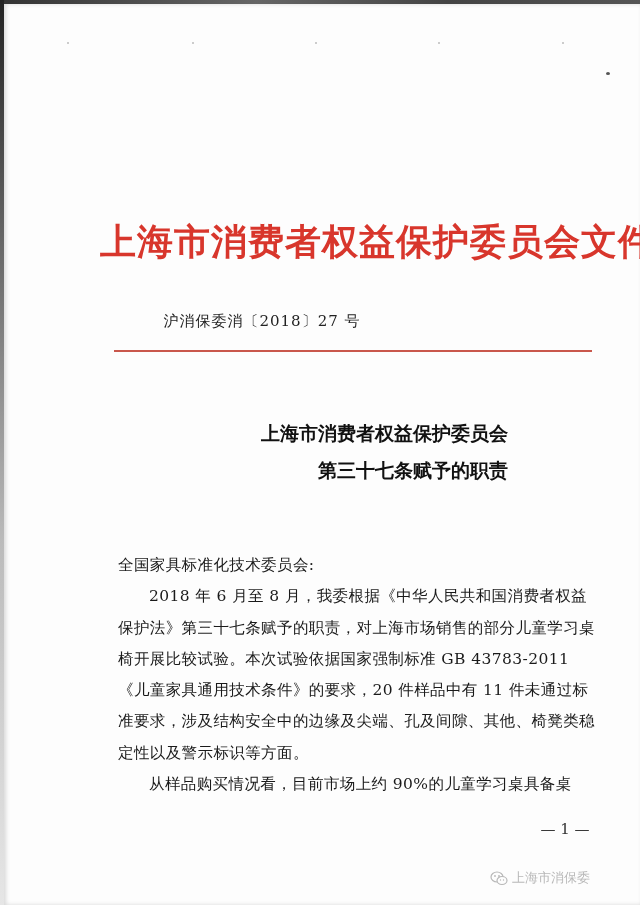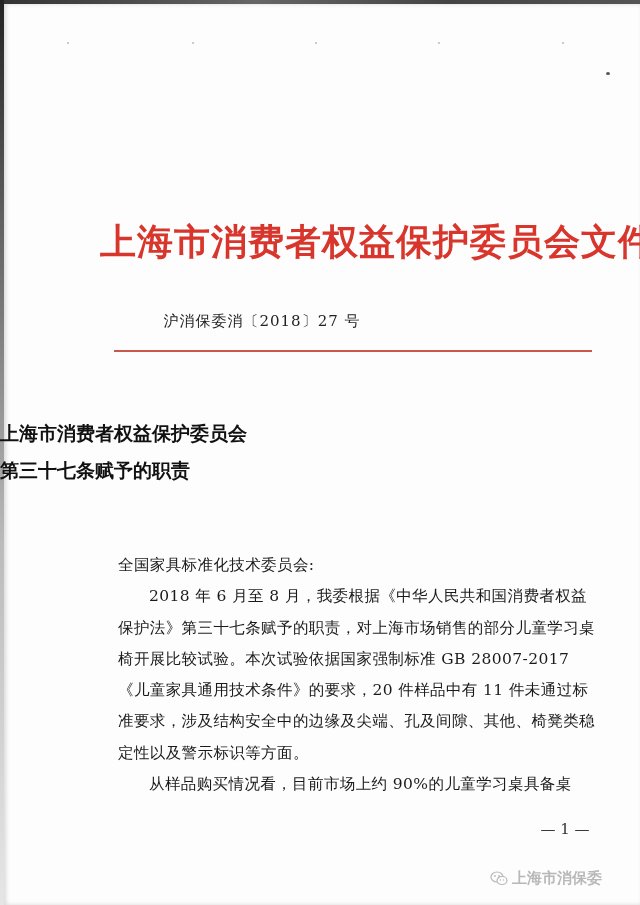--- a/index.html
+++ b/index.html
@@ -33,39 +33,39 @@
     .doc-number {
       position: absolute; left: 0; top: 312px; width: 524px;
       text-align: center; color: #222; font-size: 15px; letter-spacing: 1px;
     }
     .red-rule {
       position: absolute; left: 114px; top: 350px; width: 478px; height: 2px;
       background: #c9574c;
     }
     .subject {
       position: absolute; left: 0; top: 415px; width: 508px;
-      text-align: left; color: #111; font-size: 19px; font-weight: bold;
+      text-align: right; color: #111; font-size: 19px; font-weight: bold;
       line-height: 37px;
     }
     .subject div { white-space: nowrap; }
     .body {
       position: absolute; left: 118px; top: 550px; width: 480px;
       color: #1a1a1a; font-size: 15.5px; line-height: 31.3px;
       letter-spacing: 0.4px;
     }
     .body p { margin: 0; }
     .indent { text-indent: 2em; }
     .page-number {
       position: absolute; left: 520px; top: 820px; width: 90px;
       text-align: center; color: #333; font-size: 15px;
     }
     .watermark {
       position: absolute; left: 490px; top: 869px;
       display: flex; align-items: center; gap: 4px;
-      color: #b8b8b8; font-family: "DejaVu Sans", sans-serif; font-size: 15px; font-weight: bold;
+      color: #b8b8b8; font-family: "DejaVu Sans", sans-serif; font-size: 13px;
     }
     .watermark svg { display: block; }
   </style>
 </head>
 <body>
 
 <div class="edge-top"></div>
 <div class="page">
 </div>
 <div class="edge-left"></div>
@@ -85,21 +85,21 @@
 
 <div class="red-rule"></div>
 
 <div class="subject">
   <div>上海市消费者权益保护委员会</div>
   <div>第三十七条赋予的职责</div>
 </div>
 
 <div class="body">
   <p>全国家具标准化技术委员会:</p>
-  <p class="indent">2018 年 6 月至 8 月，我委根据《中华人民共和国消费者权益保护法》第三十七条赋予的职责，对上海市场销售的部分儿童学习桌椅开展比较试验。本次试验依据国家强制标准 GB 28007-2017《儿童家具通用技术条件》的要求，20 件样品中有 11 件未通过标准要求，涉及结构安全中的边缘及尖端、孔及间隙、其他、椅凳类稳定性以及警示标识等方面。</p>
+  <p class="indent">2018 年 6 月至 8 月，我委根据《中华人民共和国消费者权益保护法》第三十七条赋予的职责，对上海市场销售的部分儿童学习桌椅开展比较试验。本次试验依据国家强制标准 GB 43783-2011《儿童家具通用技术条件》的要求，20 件样品中有 11 件未通过标准要求，涉及结构安全中的边缘及尖端、孔及间隙、其他、椅凳类稳定性以及警示标识等方面。</p>
   <p class="indent">从样品购买情况看，目前市场上约 90%的儿童学习桌具备桌</p>
 </div>
 
 <div class="page-number">— 1 —</div>
 
 <div class="watermark">
   <span>
     <svg width="18" height="15" viewBox="0 0 18 15">
       <ellipse cx="7" cy="6" rx="6" ry="5" fill="none" stroke="#b8b8b8" stroke-width="1.2"></ellipse>
       <ellipse cx="12" cy="9.5" rx="5" ry="4" fill="#fdfdfd" stroke="#b8b8b8" stroke-width="1.2"></ellipse>

